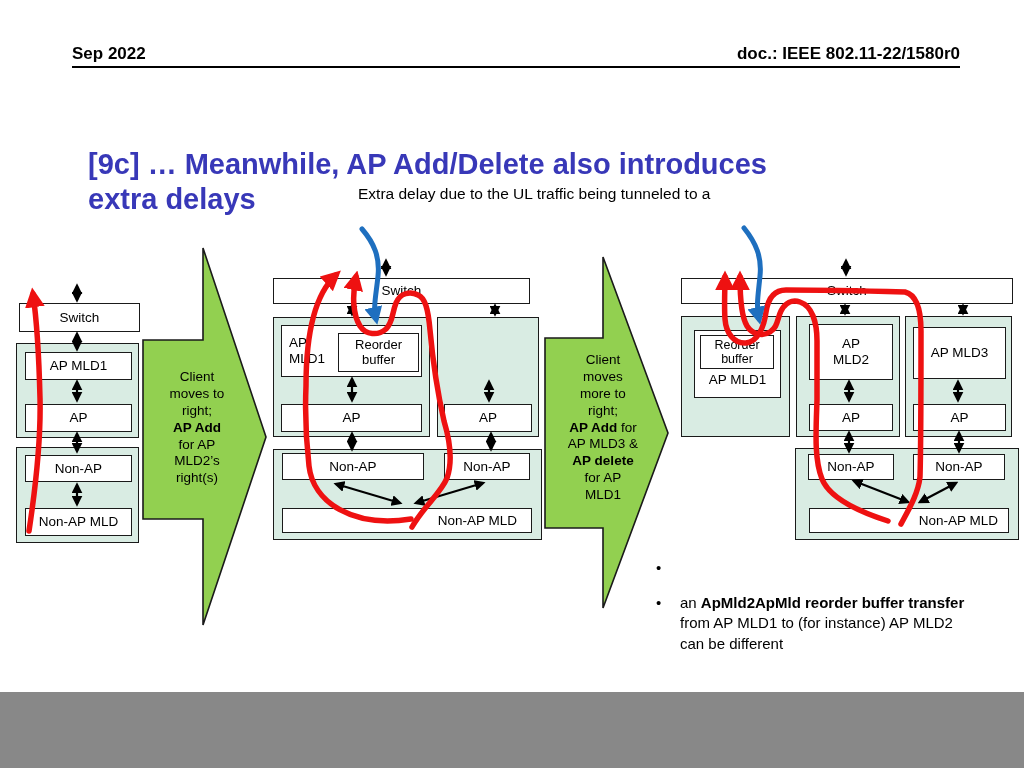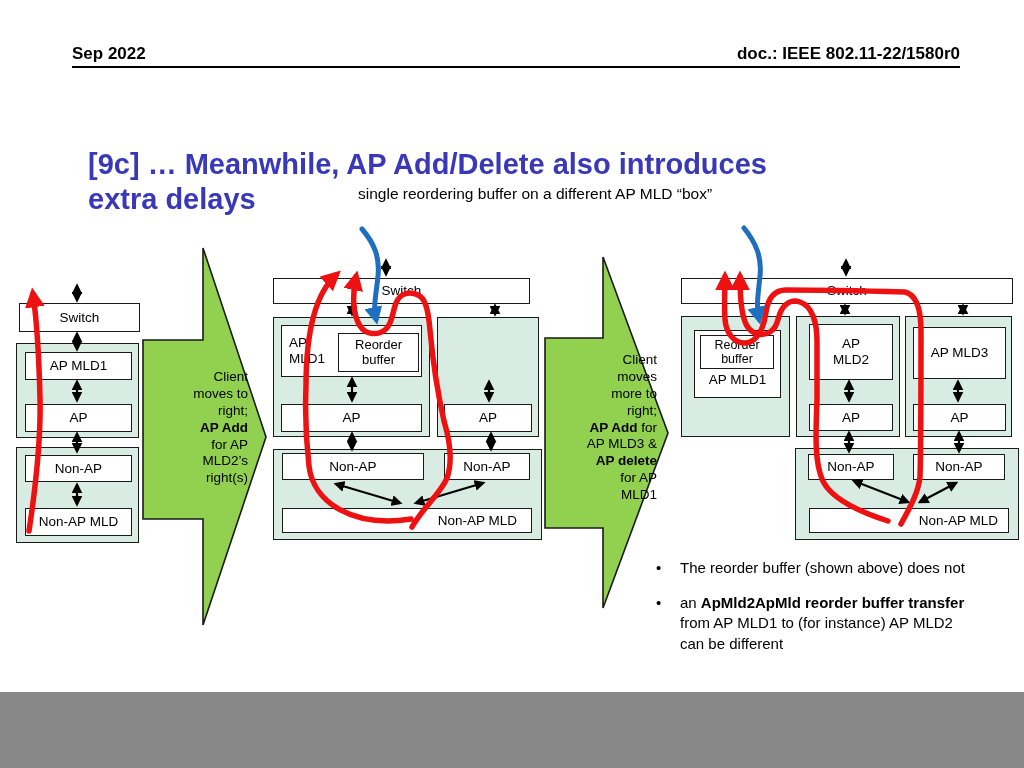--- a/index.html
+++ b/index.html
@@ -14,21 +14,21 @@
   .title{font-size:29px;font-weight:bold;color:#3838b8;line-height:1.2;}
   
   .annot{font-size:15.5px;line-height:1.42;}
   
   .cont{background:#d9ece3;border:1.6px solid #1a1a1a;}
   .box{background:#ffffff;border:1.6px solid #1a1a1a;display:flex;align-items:center;
        justify-content:center;font-size:13.5px;line-height:1.15;text-align:center;}
   .box.right{justify-content:flex-end;}
   .twoline{flex-direction:column;}
   
-  .galabel{font-size:13.5px;line-height:1.25;text-align:right;}
+  .galabel{font-size:13.5px;line-height:1.25;text-align:center;}
   
   .bullets{width:370px;font-size:15px;line-height:1.38;}
   .bitem{display:flex;margin-bottom:14px;}
   .bdot{width:24px;flex:0 0 24px;}
   svg.overlay{position:absolute;left:0;top:0;pointer-events:none;}
 </style>
 </head>
 <body>
 
 <div class="slide">
@@ -36,21 +36,21 @@
   <div class="abs hdr" style="left:72px;top:44px;">Sep 2022</div>
   <div class="abs hdr" style="right:64px;top:44px;">doc.: IEEE 802.11-22/1580r0</div>
   <div class="abs rule" style="left:72px;top:66px;width:888px;"></div>
 
   <div class="abs title" style="left:88px;top:100px;width:860px;margin-top:47px;">
     <div>[9c] … Meanwhile, AP Add/Delete also introduces</div>
     <div>extra delays</div>
   </div>
 
   <div class="abs annot" style="left:358px;top:183px;">
-    <div>single reordering buffer on a different AP MLD “box”</div>
+    <div>Extra delay due to the UL traffic being tunneled to a</div>
   </div>
 
   <div class="abs box" style="left:19px;top:303px;width:119px;height:27px;">Switch</div>
   <div class="abs cont" style="left:16px;top:343px;width:121px;height:93px;"></div>
   <div class="abs box" style="left:25px;top:352px;width:105px;height:26px;">AP MLD1</div>
   <div class="abs box" style="left:25px;top:404px;width:105px;height:26px;">AP</div>
   <div class="abs cont" style="left:16px;top:447px;width:121px;height:94px;"></div>
   <div class="abs box" style="left:25px;top:455px;width:105px;height:25px;">Non-AP</div>
   <div class="abs box" style="left:25px;top:508px;width:105px;height:26px;">Non-AP MLD</div>
 
@@ -88,21 +88,20 @@
   <div class="abs box" style="left:913px;top:404px;width:91px;height:25px;">AP</div>
   <div class="abs cont" style="left:795px;top:448px;width:222px;height:90px;"></div>
   <div class="abs box" style="left:808px;top:454px;width:84px;height:24px;">Non-AP</div>
   <div class="abs box" style="left:913px;top:454px;width:90px;height:24px;">Non-AP</div>
   <div class="abs box right" style="left:809px;top:508px;width:200px;height:25px;padding-right:10px;box-sizing:border-box;">Non-AP MLD</div>
 
   <div class="abs bullets" style="left:656px;top:558px;">
     <div class="bitem">
       <div class="bdot">•</div>
       <div>
-        <div>The reorder buffer (shown above) does not</div>
       </div>
     </div>
     <div class="bitem">
       <div class="bdot">•</div>
       <div>
         <div><span>an </span><strong>ApMld2ApMld reorder buffer transfer</strong></div>
         <div>from AP MLD1 to (for instance) AP MLD2</div>
         <div>can be different</div>
       </div>
     </div>

